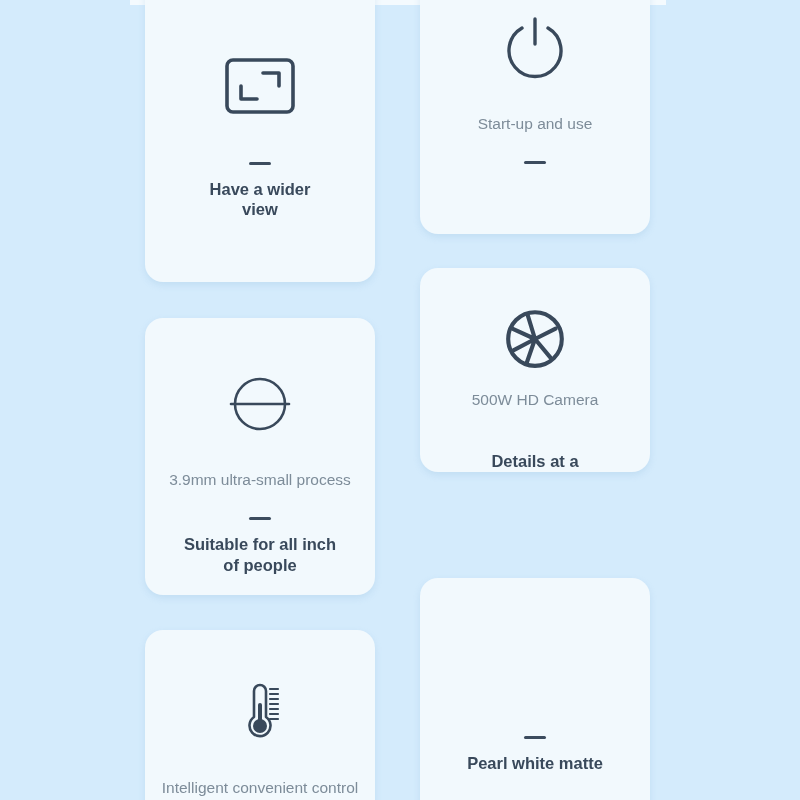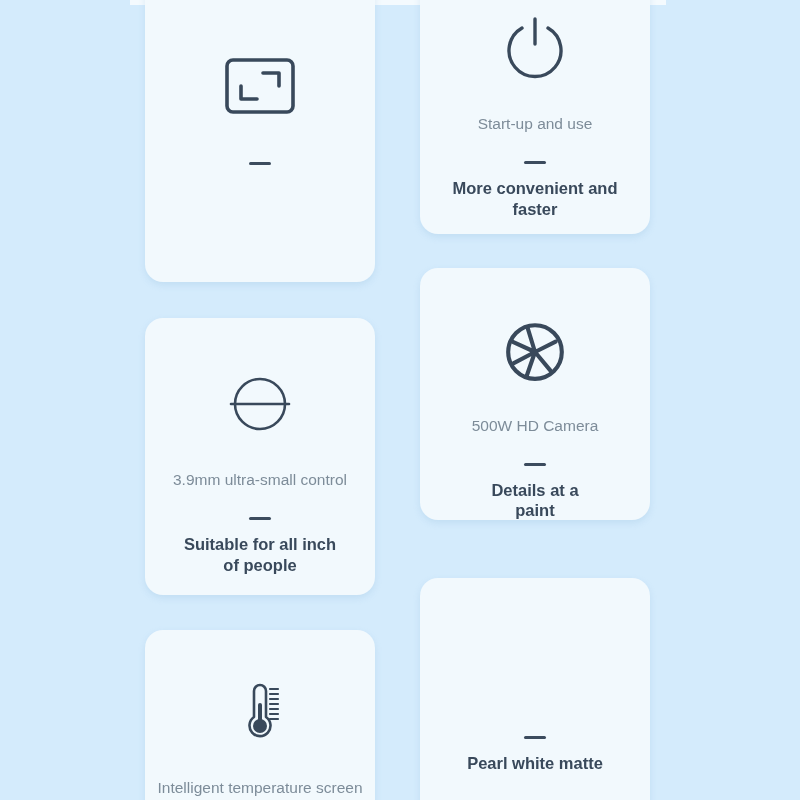--- a/index.html
+++ b/index.html
@@ -45,21 +45,21 @@
     overflow: hidden;
   }
 
   
   .card.c1 { left: 145px; top: -24px;  width: 230px; height: 306px; }
   .card.c3 { left: 145px; top: 318px;  width: 230px; height: 277px; }
   .card.c5 { left: 145px; top: 630px;  width: 230px; height: 230px; }
 
   
   .card.c2 { left: 420px; top: -62px;  width: 230px; height: 296px; }
-  .card.c4 { left: 420px; top: 268px;  width: 230px; height: 252px; }
+  .card.c4 { left: 420px; top: 268px;  width: 230px; height: 204px; }
   .card.c6 { left: 420px; top: 578px;  width: 230px; height: 250px; }
 
   .icon-slot {
     display: flex;
     align-items: center;
     justify-content: center;
     width: 100%;
   }
   .icon-slot svg { display: block; }
 
@@ -112,43 +112,43 @@
 
   <div class="card c1">
     <div class="icon-slot">
       <svg width="72" height="58" viewBox="0 0 72 58" fill="none" stroke="#39495b" stroke-width="3.6" stroke-linecap="round" stroke-linejoin="round">
         <rect x="3" y="3" width="66" height="52" rx="6"></rect>
         <path d="M17 42 V29 M17 42 H33"></path>
         <path d="M55 16 V29 M55 16 H39"></path>
       </svg>
     </div>
     <div class="divider"></div>
+    <div class="headline">Have a wider
+view</div>
   </div>
 
   <div class="card c2">
     <div class="icon-slot">
       <svg width="66" height="66" viewBox="0 0 66 66" fill="none" stroke="#39495b" stroke-width="3.4" stroke-linecap="round" stroke-linejoin="round">
         <path d="M20 13 A26 26 0 1 0 46 13"></path>
         <path d="M33 4 V29"></path>
       </svg>
     </div>
     <div class="caption">Start-up and use</div>
     <div class="divider"></div>
-    <div class="headline">More convenient and
-faster</div>
   </div>
 
   <div class="card c3">
     <div class="icon-slot">
       <svg width="64" height="62" viewBox="0 0 64 62" fill="none" stroke="#39495b" stroke-width="2.6" stroke-linecap="round" stroke-linejoin="round">
         <circle cx="32" cy="31" r="25"></circle>
         <path d="M3 31 H61"></path>
       </svg>
     </div>
-    <div class="caption">3.9mm ultra-small control</div>
+    <div class="caption">3.9mm ultra-small process</div>
     <div class="divider"></div>
     <div class="headline">Suitable for all inch
 of people</div>
   </div>
 
   <div class="card c4">
     <div class="icon-slot">
       <svg width="66" height="66" viewBox="0 0 64 64" fill="none" stroke="#39495b" stroke-width="4" stroke-linecap="round" stroke-linejoin="round">
         <circle cx="32" cy="32" r="26"></circle>
         <path d="M32 32 L52 22 M32 32 L47 50 M32 32 L24 55
@@ -164,21 +164,21 @@
   <div class="card c5">
     <div class="icon-slot">
       <svg width="56" height="66" viewBox="0 0 56 66" fill="none" stroke="#39495b" stroke-width="2.6" stroke-linecap="round" stroke-linejoin="round">
         <path d="M22 12 a6 6 0 0 1 12 0 V38 a10.5 10.5 0 1 1 -12 0 Z"></path>
         <circle cx="28" cy="47" r="7" fill="#39495b" stroke="none"></circle>
         <path d="M28 26 V47" stroke-width="4"></path>
         <path d="M38 10 H46 M38 15 H46 M38 20 H46 M38 25 H46
                  M38 30 H46 M38 35 H46 M38 40 H46" stroke-width="2.2"></path>
       </svg>
     </div>
-    <div class="caption">Intelligent temperature screen</div>
+    <div class="caption">Intelligent convenient control</div>
 
     <div class="headline"></div>
   </div>
 
   <div class="card c6">
     <div class="icon-slot"></div>
     <div class="divider"></div>
     <div class="headline">Pearl white matte</div>
   </div>
 

